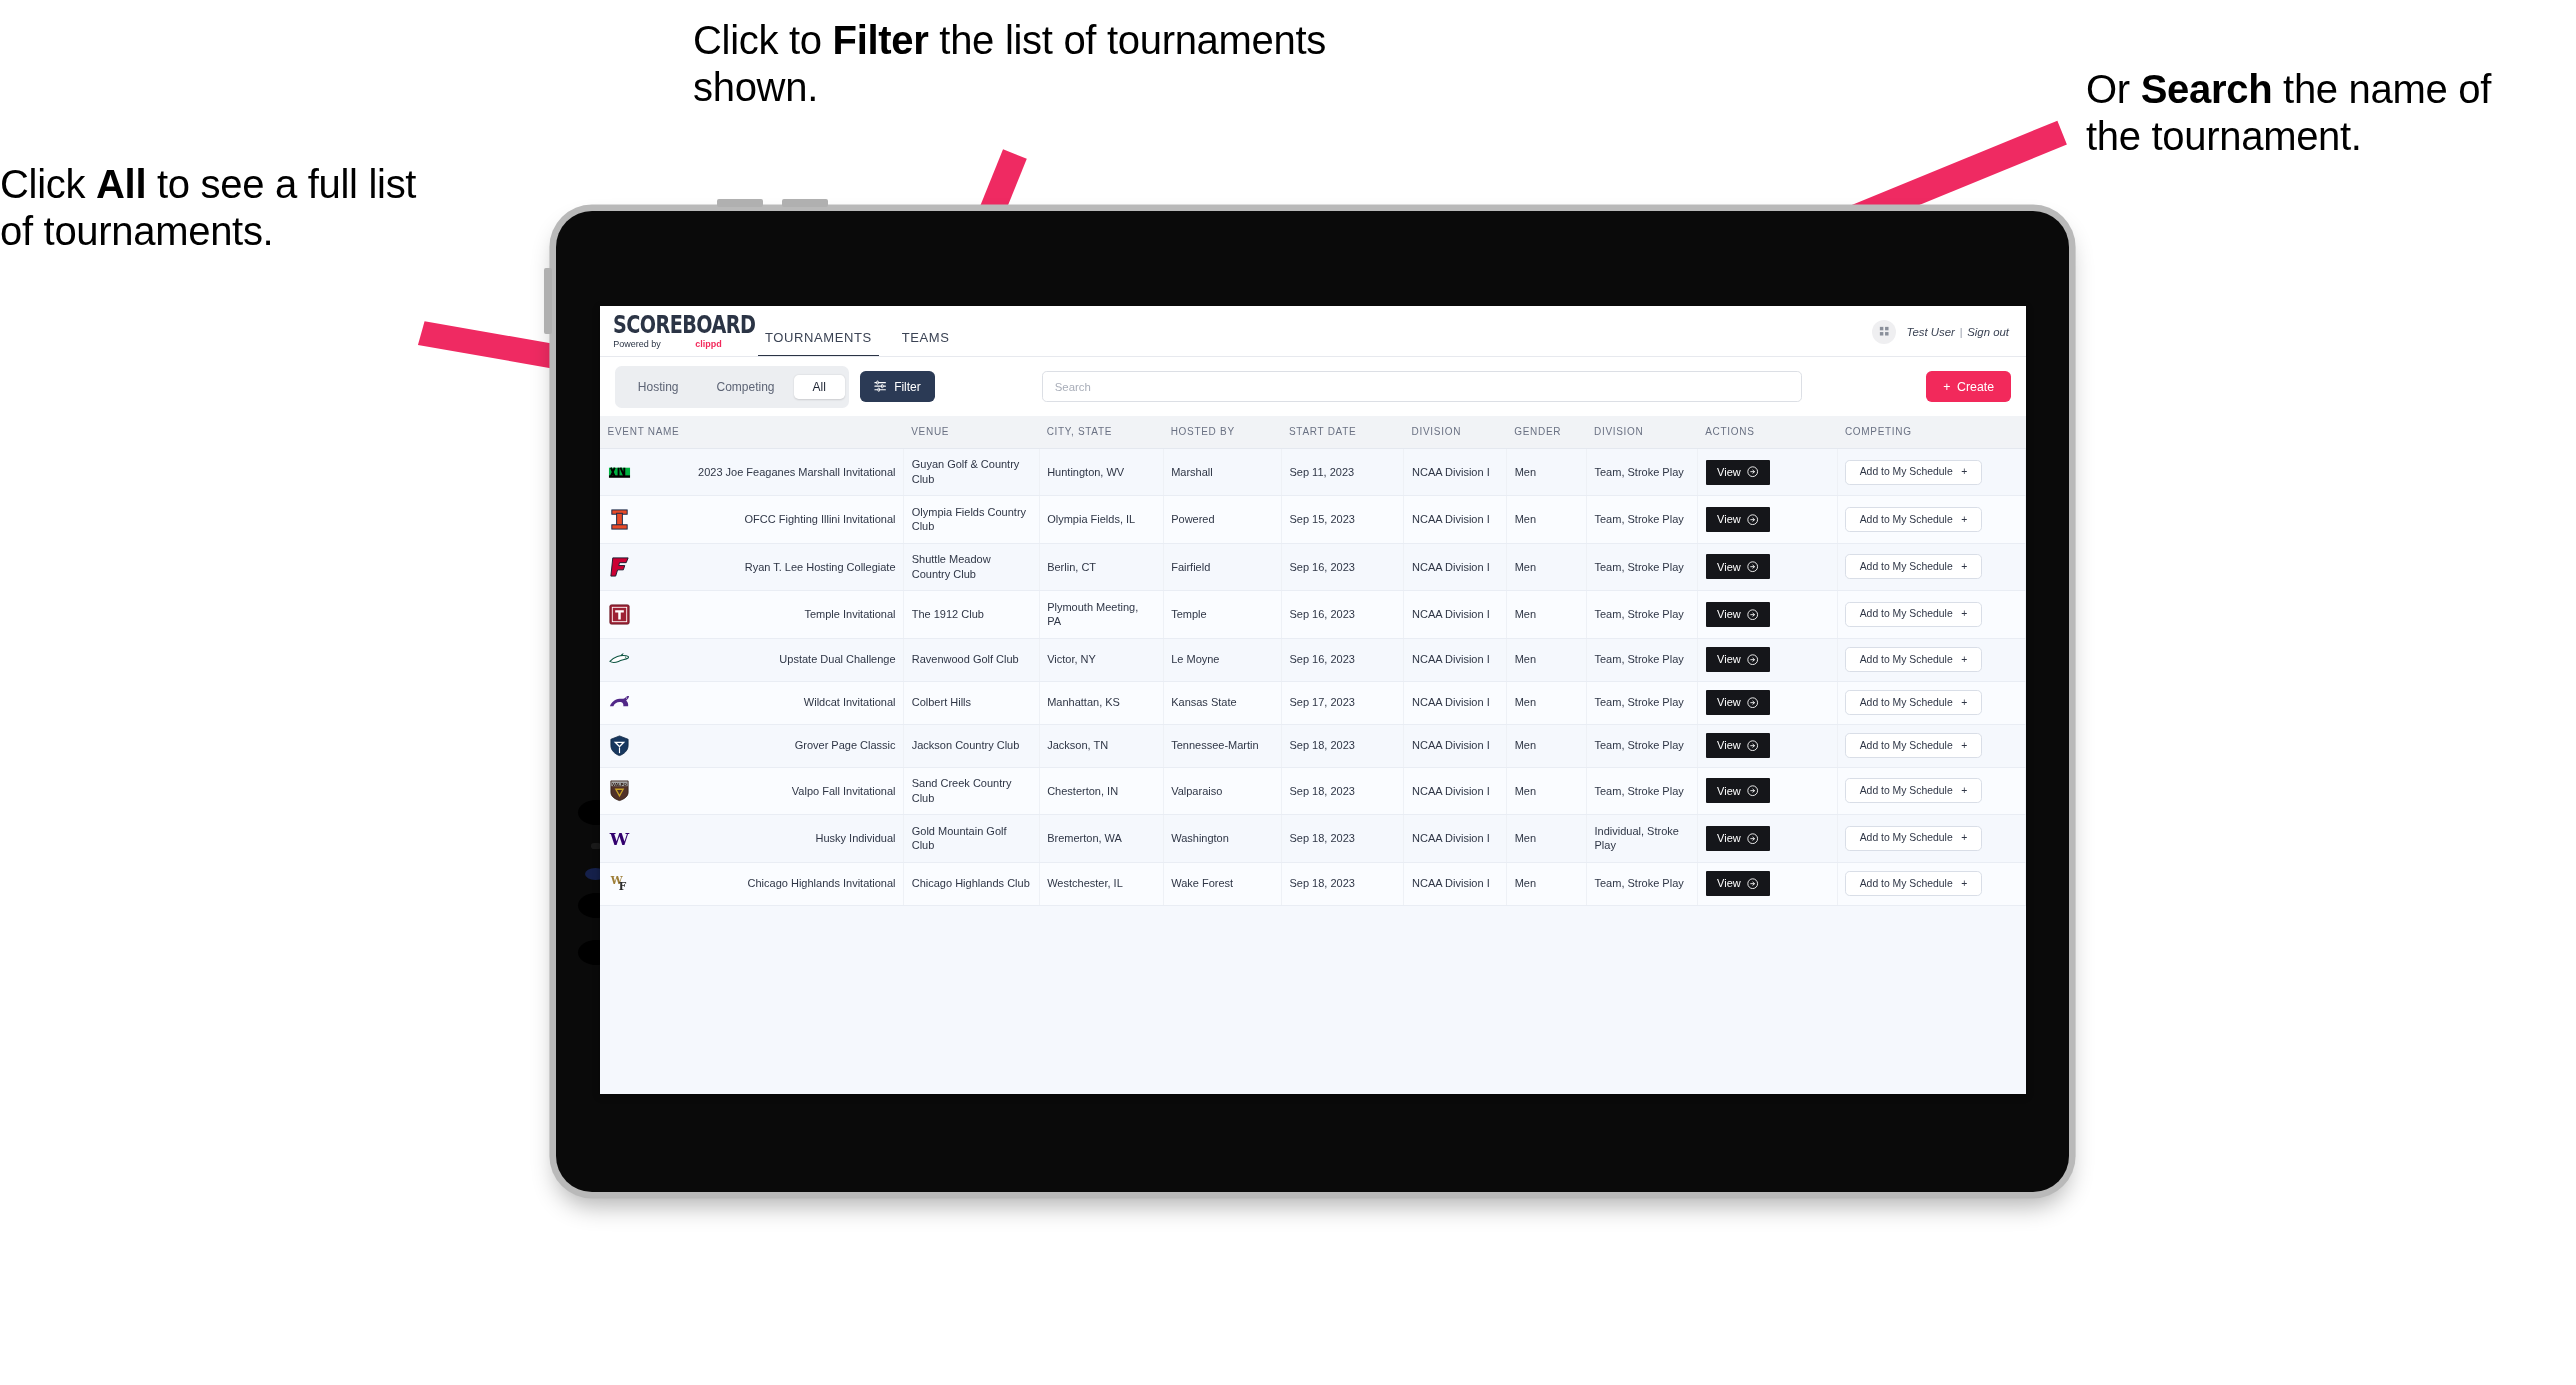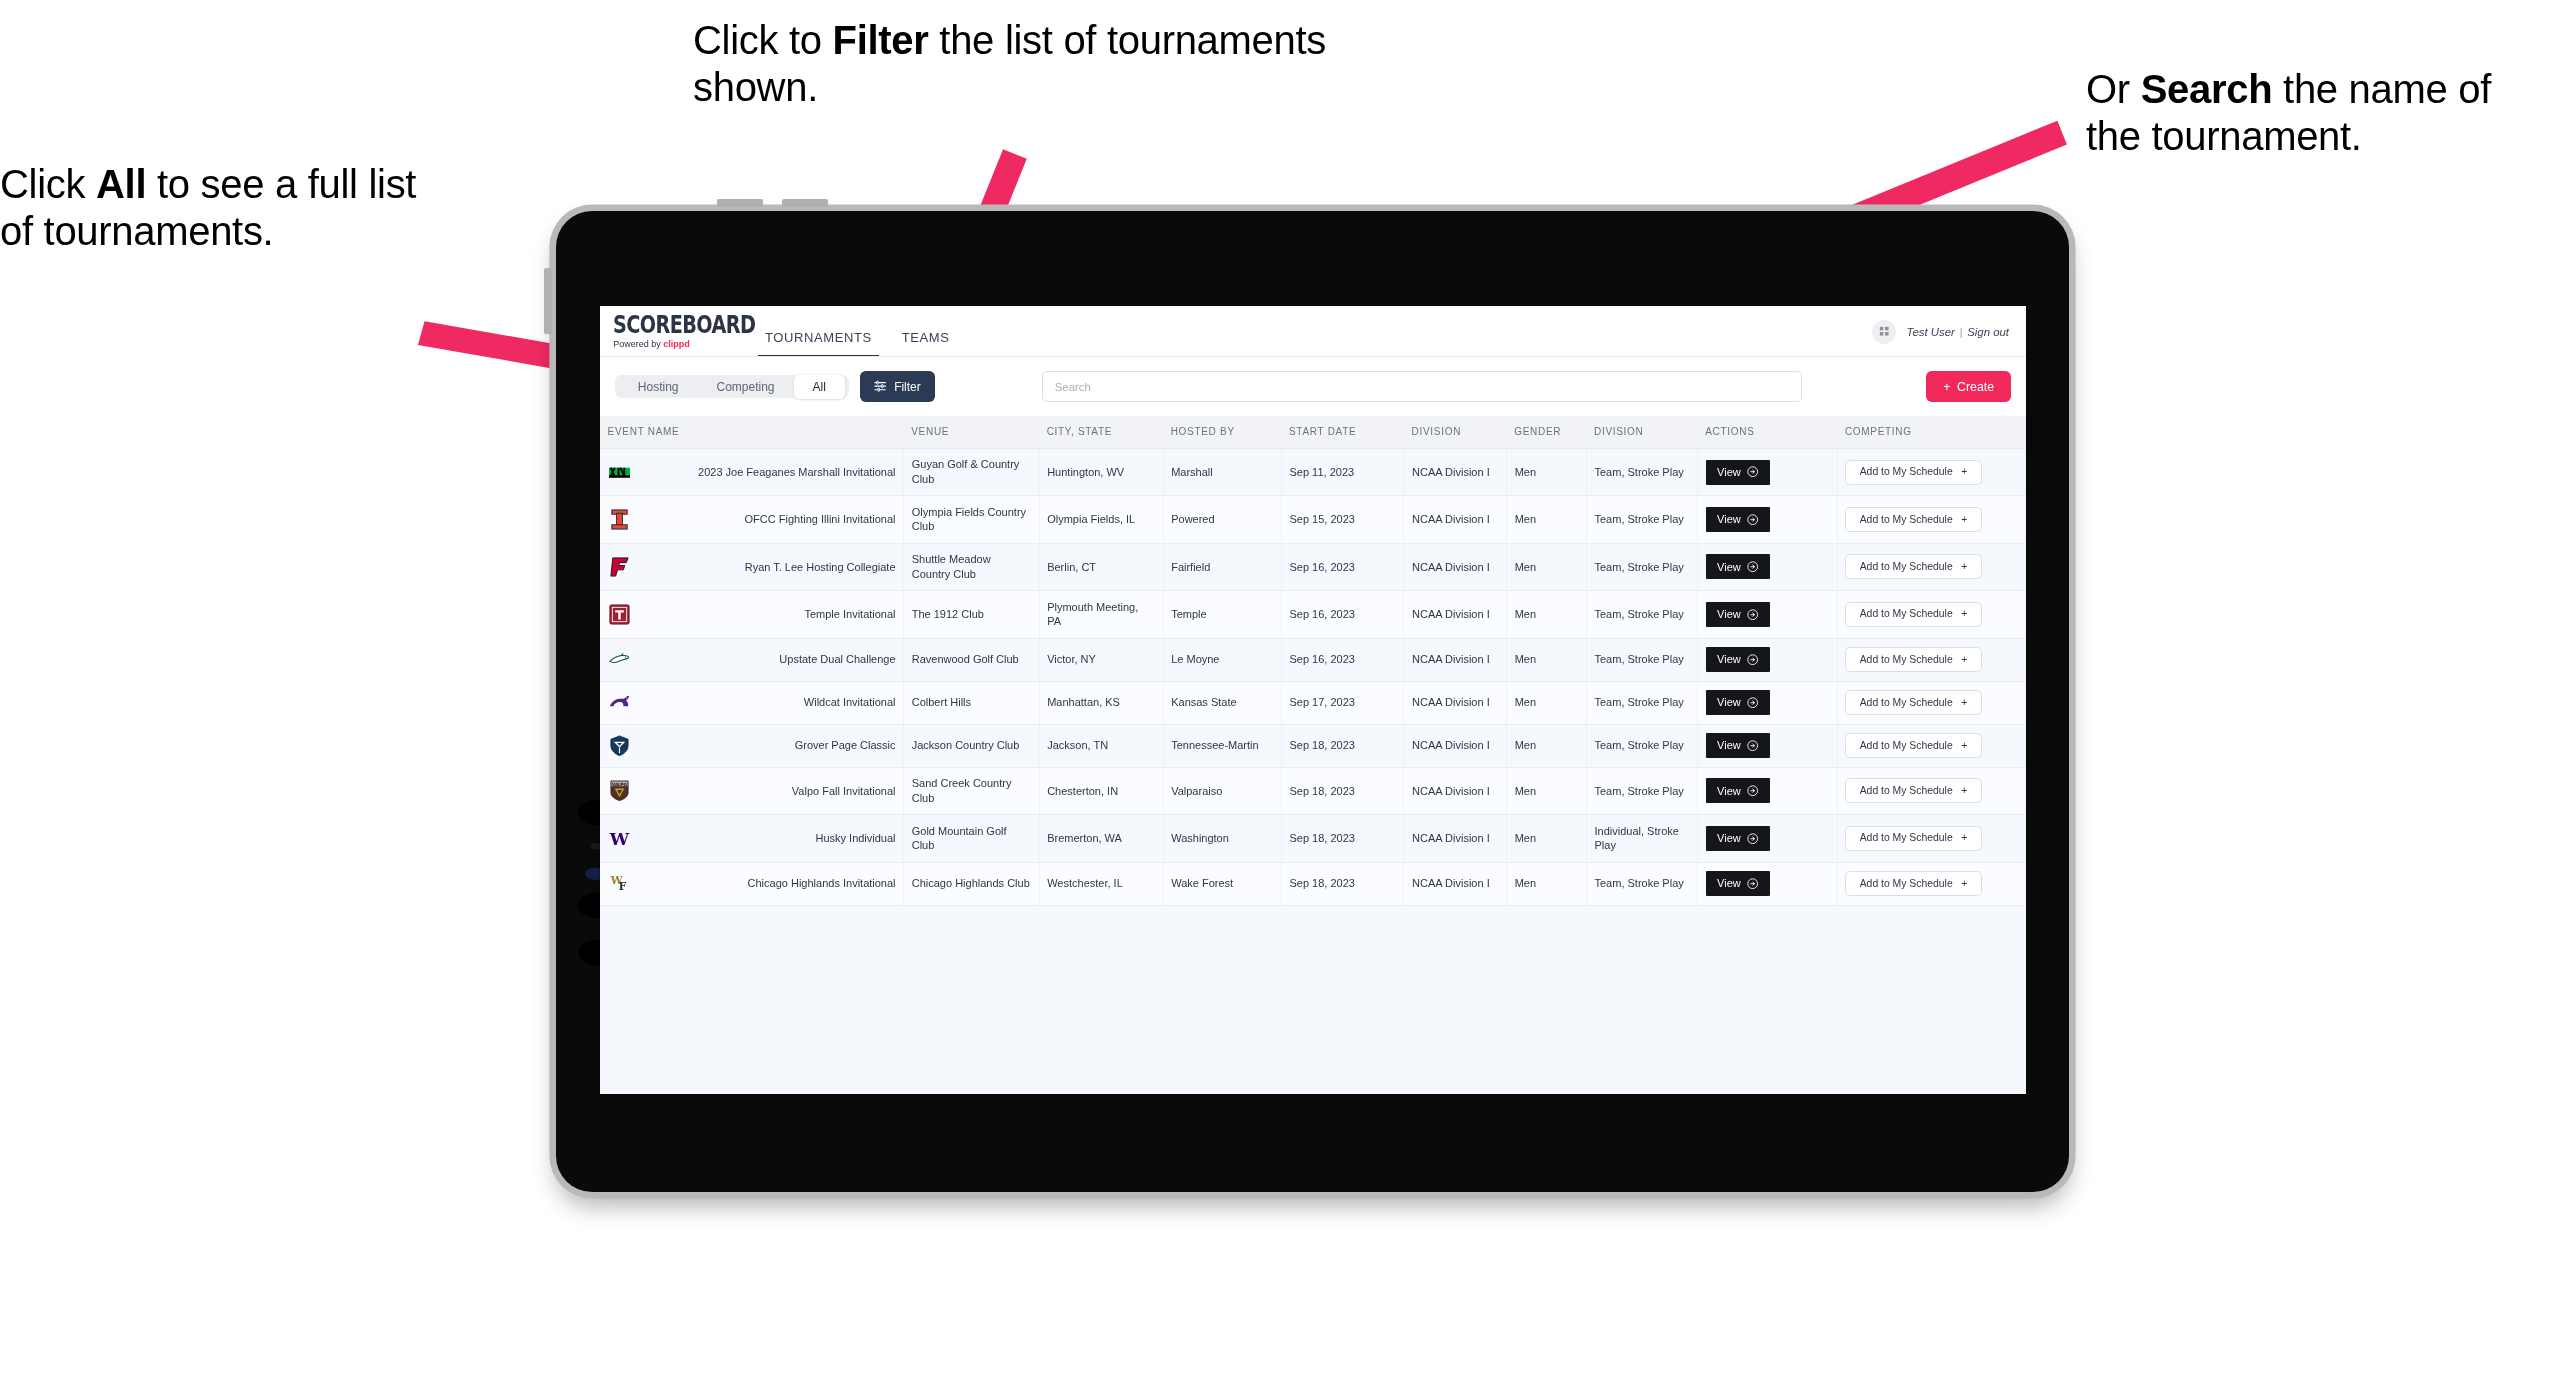--- a/index.html
+++ b/index.html
@@ -65,21 +65,21 @@
     position: relative;
   }
   #brand { width: 150px; display:flex; flex-direction:column; justify-content:center; padding-left:13.3px; }
   #brand-title {
     font-family: "DejaVu Sans", sans-serif;
     font-weight: 700; font-size: 20px; letter-spacing: -0.6px;
     color:#2b3445; line-height:1;
     transform: scaleY(1.22) scaleX(0.96); transform-origin: left center;
   }
   #brand-sub { margin-top:6.6px; font-size:9px; color:#2b3445; line-height:1; }
-  #brand-sub .clippd { color:#f2295b; font-weight:700; }
+  #brand-sub .clippd { color:#f2295b; font-weight:700;margin-left:32px; }
 
   .topnav { display:flex; align-items:flex-end; padding-top:24px; }
   .topnav .tab {
     font-size: 13px; color:#3b4354; letter-spacing:0.6px;
     padding: 0 15px 12.3px 15px; position:relative; cursor:pointer;
   }
   .topnav .tab.active::after {
     content:""; position:absolute; left:7.6px; right:7.6px; bottom:0;
     height: 2.4px; background:#2b3445;
   }
@@ -93,21 +93,21 @@
   #user-text { font-size: 11.4px; color:#3b4354; white-space:nowrap;font-style:italic; }
   #user-text .sep { color:#9aa0ad; margin:0 4.7px; }
   #topbar-line { position:absolute; left:0; right:0; bottom:0; height:0.9px; background:#e7e9ee; }
 
   
   #controls {
     height: 59px; background:#fff; display:flex; align-items:center;
     padding: 0 15px; gap: 11.4px; position:relative;
   }
   #segment {
-    display:flex; background:#eceef1; border-radius:6.6px; padding:3.8px; height:23px; align-items:center;
+    display:flex; background:#eceef1; border-radius:6.6px; padding:3.8px; height:42px; align-items:center;
   }
   .seg {
     font-size: 12px; color:#5d6475; padding: 0 19px; height:24px;
     display:flex; align-items:center; border-radius:4.7px; cursor:pointer;
   }
   .seg.active { background:#fff; color:#1d2433; box-shadow:0 0.9px 1.9px rgba(0,0,0,0.14); font-weight:500; }
   #filter-btn {
     display:flex; align-items:center; gap:7.6px;
     background:#2b3a55; color:#fff; border-radius:5.7px;
     height:31px; padding: 0 14.2px; font-size:12px; cursor:pointer;

